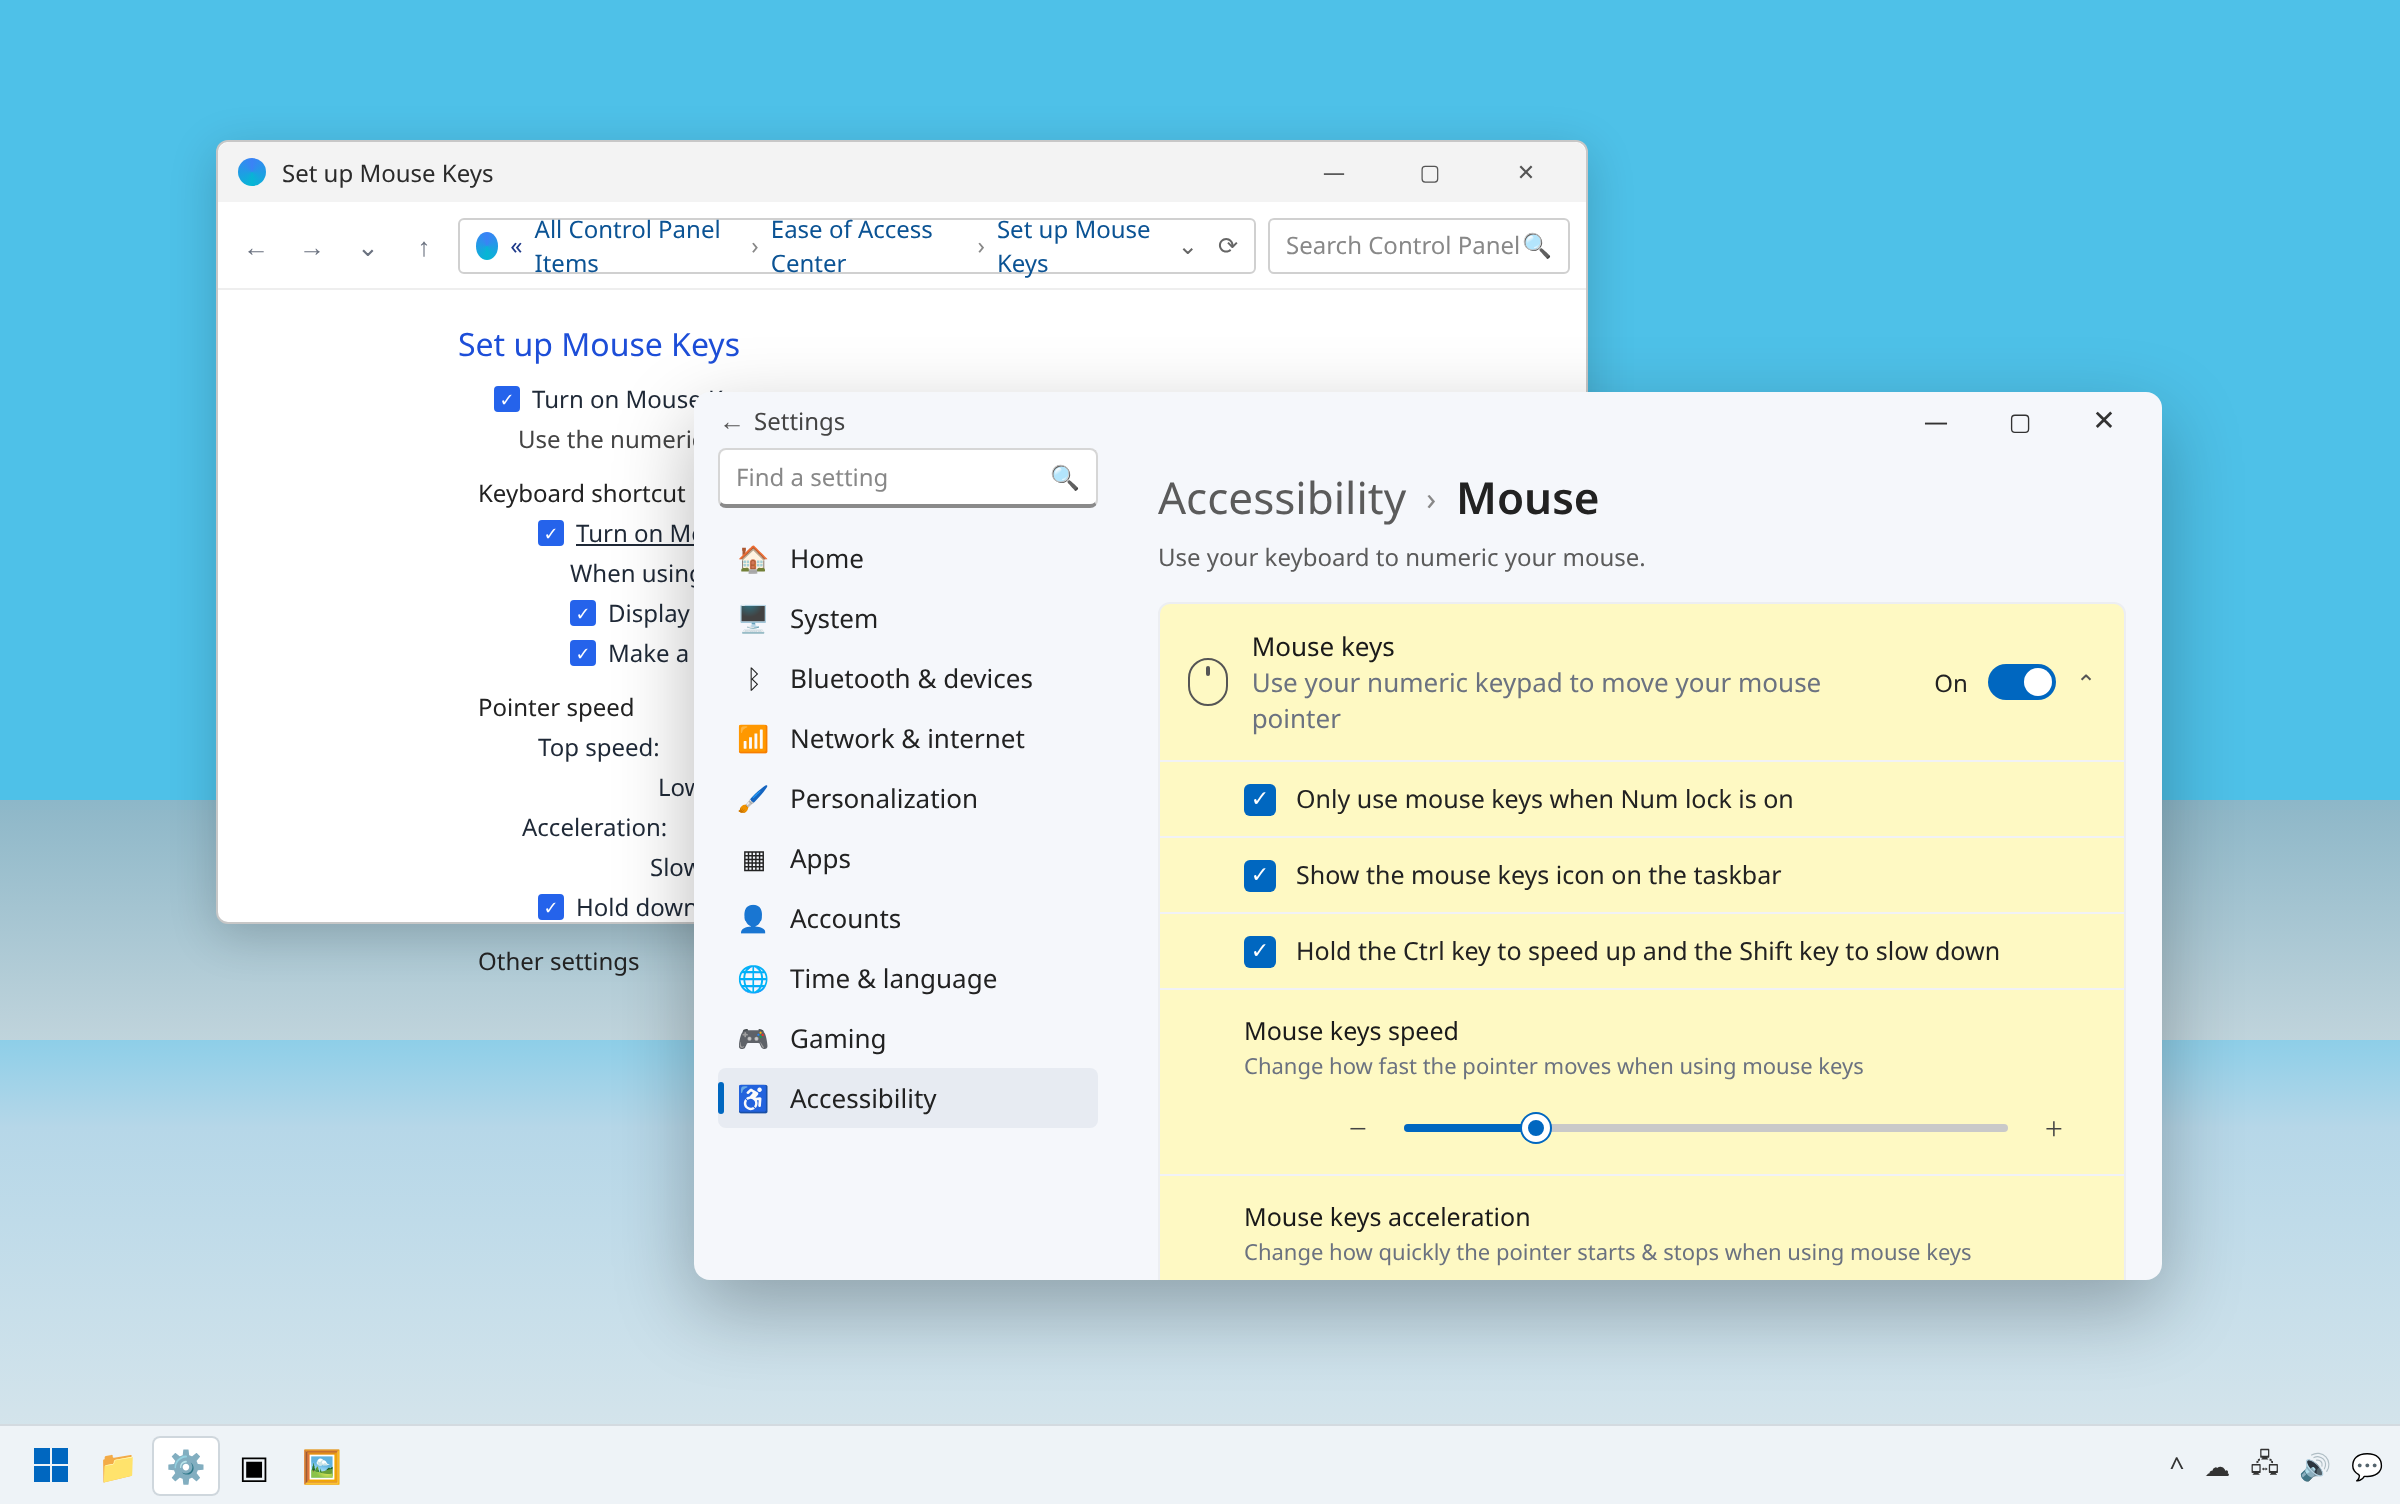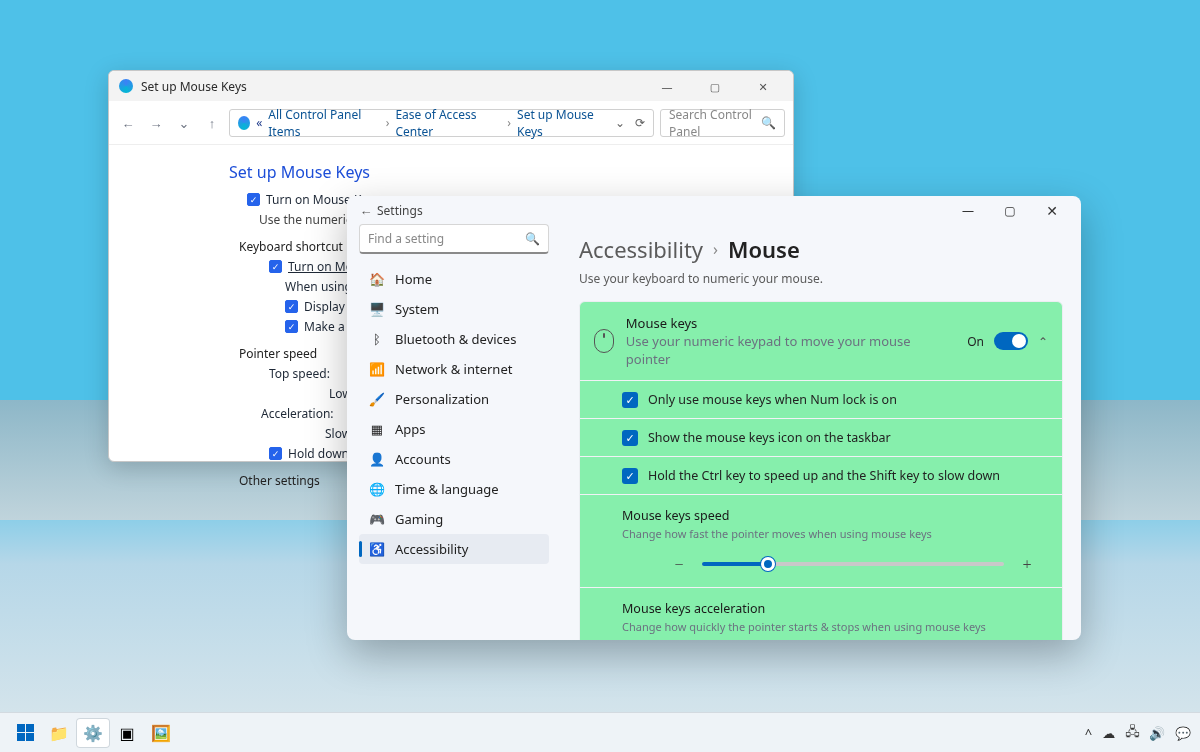--- a/index.html
+++ b/index.html
@@ -13,21 +13,21 @@
   .cp-title .ic { width:14px; height:14px; border-radius:50%; background:conic-gradient(#3b82f6,#06b6d4,#3b82f6); display:inline-block;}
   .cp-title .t { font-size:12px; color:#2b2b2b; }
   .cp-title .spacer{flex:1;}
   .cp-ctrl { width:40px; height:24px; display:flex; align-items:center; justify-content:center; color:#555; font-size:11px;}
   .cp-nav { height:44px; display:flex; align-items:center; padding:0 8px; gap:6px; border-bottom:1px solid #eee;}
   .cp-nav .navbtn { width:22px; height:22px; display:flex; align-items:center; justify-content:center; color:#6b7280; font-size:13px;}
   .cp-address { flex:1; height:28px; border:1px solid #d0d0d0; border-radius:3px; display:flex; align-items:center; padding:0 8px; gap:6px; font-size:12px; color:#1e3a8a;}
   .cp-address .ic{width:14px;height:14px;border-radius:50%;background:conic-gradient(#3b82f6,#06b6d4,#3b82f6);}
   .cp-address .chev{color:#888;}
   .cp-address .endicons{margin-left:auto; display:flex; gap:10px; color:#666; font-size:12px;}
-  .cp-search { width:125px; height:28px; border:1px solid #d0d0d0; border-radius:3px; display:flex; align-items:center; padding:0 8px; font-size:12px; color:#888; justify-content:space-between;}
+  .cp-search { width:151px; height:28px; border:1px solid #d0d0d0; border-radius:3px; display:flex; align-items:center; padding:0 8px; font-size:12px; color:#888; justify-content:space-between;}
   .cp-body { padding:12px 0 12px 20px; font-size:12px; color:#1f2937;}
   .cp-body h3{ color:#1d4ed8; font-weight:400; font-size:16px; margin:4px 0 8px 100px;}
   .cp-row { display:flex; align-items:center; gap:6px; margin:3px 0;}
   .cp-chk { width:13px; height:13px; border:1px solid #2563eb; background:#2563eb; border-radius:2px; display:inline-flex; align-items:center; justify-content:center; color:#fff; font-size:9px;}
   .cp-sub { margin-left:130px; color:#444;}
   .cp-sec { margin:10px 0 2px 110px; font-size:12px; color:#222;}
   .cp-l1{margin-left:118px;} .cp-l2{margin-left:140px;} .cp-l3{margin-left:156px;}
   .cp-link{color:#0b5394; text-decoration-color:rgba(11,83,148,.4);}  
 
   
@@ -48,21 +48,21 @@
   .search{height:30px;border:1px solid #d6d6d6;border-bottom:2px solid #8a8a8a;border-radius:4px;background:#fff;display:flex;align-items:center;padding:0 8px;color:#888;font-size:12px;justify-content:space-between;margin-bottom:10px;}
   .nav-item{height:30px;display:flex;align-items:center;gap:10px;padding:0 10px;border-radius:4px;font-size:13px;color:#222;position:relative;}
   .nav-item .ic{width:16px;height:16px;display:inline-flex;align-items:center;justify-content:center;font-size:13px;}
   .nav-item.active{background:#e7ebf2;}
   .nav-item.active::before{content:"";position:absolute;left:0;top:7px;bottom:7px;width:3px;background:#0067c0;border-radius:2px;}
   .content{flex:1;padding:10px 18px 18px 18px; overflow:hidden;}
   .bread{display:flex;align-items:center;gap:10px;font-size:22px;color:#222;margin-bottom:6px;}
   .bread .bclink{color:#5b5b5b;}
   .bread .bchev{color:#888;font-size:16px;}
   .desc{font-size:12px;color:#5b5b5b;margin-bottom:14px;}
-  .card{background:#86efac;border:1px solid #eceef2;border-radius:6px;padding:0;}
+  .card{background:#fef9c3;border:1px solid #eceef2;border-radius:6px;padding:0;}
   .card-head{display:flex;align-items:center;padding:12px 14px;gap:12px;}
   .card-head .mic{width:20px;height:24px;border:1.5px solid #555;border-radius:12px;display:flex;align-items:flex-start;justify-content:center;padding-top:3px;}
   .card-head .mic::after{content:"";width:2px;height:5px;background:#555;border-radius:1px;}
   .card-head .txt .t1{font-size:13px;color:#1a1a1a;}
   .card-head .txt .t2{font-size:13px;color:#6b7280;}
   .card-head .right{margin-left:auto;display:flex;align-items:center;gap:10px;font-size:12px;color:#222;}
   .toggle{width:34px;height:18px;background:#0067c0;border-radius:9px;position:relative;}
   .toggle::after{content:"";position:absolute;right:2px;top:2px;width:14px;height:14px;border-radius:50%;background:#fff;}
   .expchev{color:#555;font-size:12px;}
   .opt{display:flex;align-items:center;gap:10px;padding:10px 14px 10px 42px;font-size:12.5px;color:#222;border-top:1px solid #f1f2f6;}

